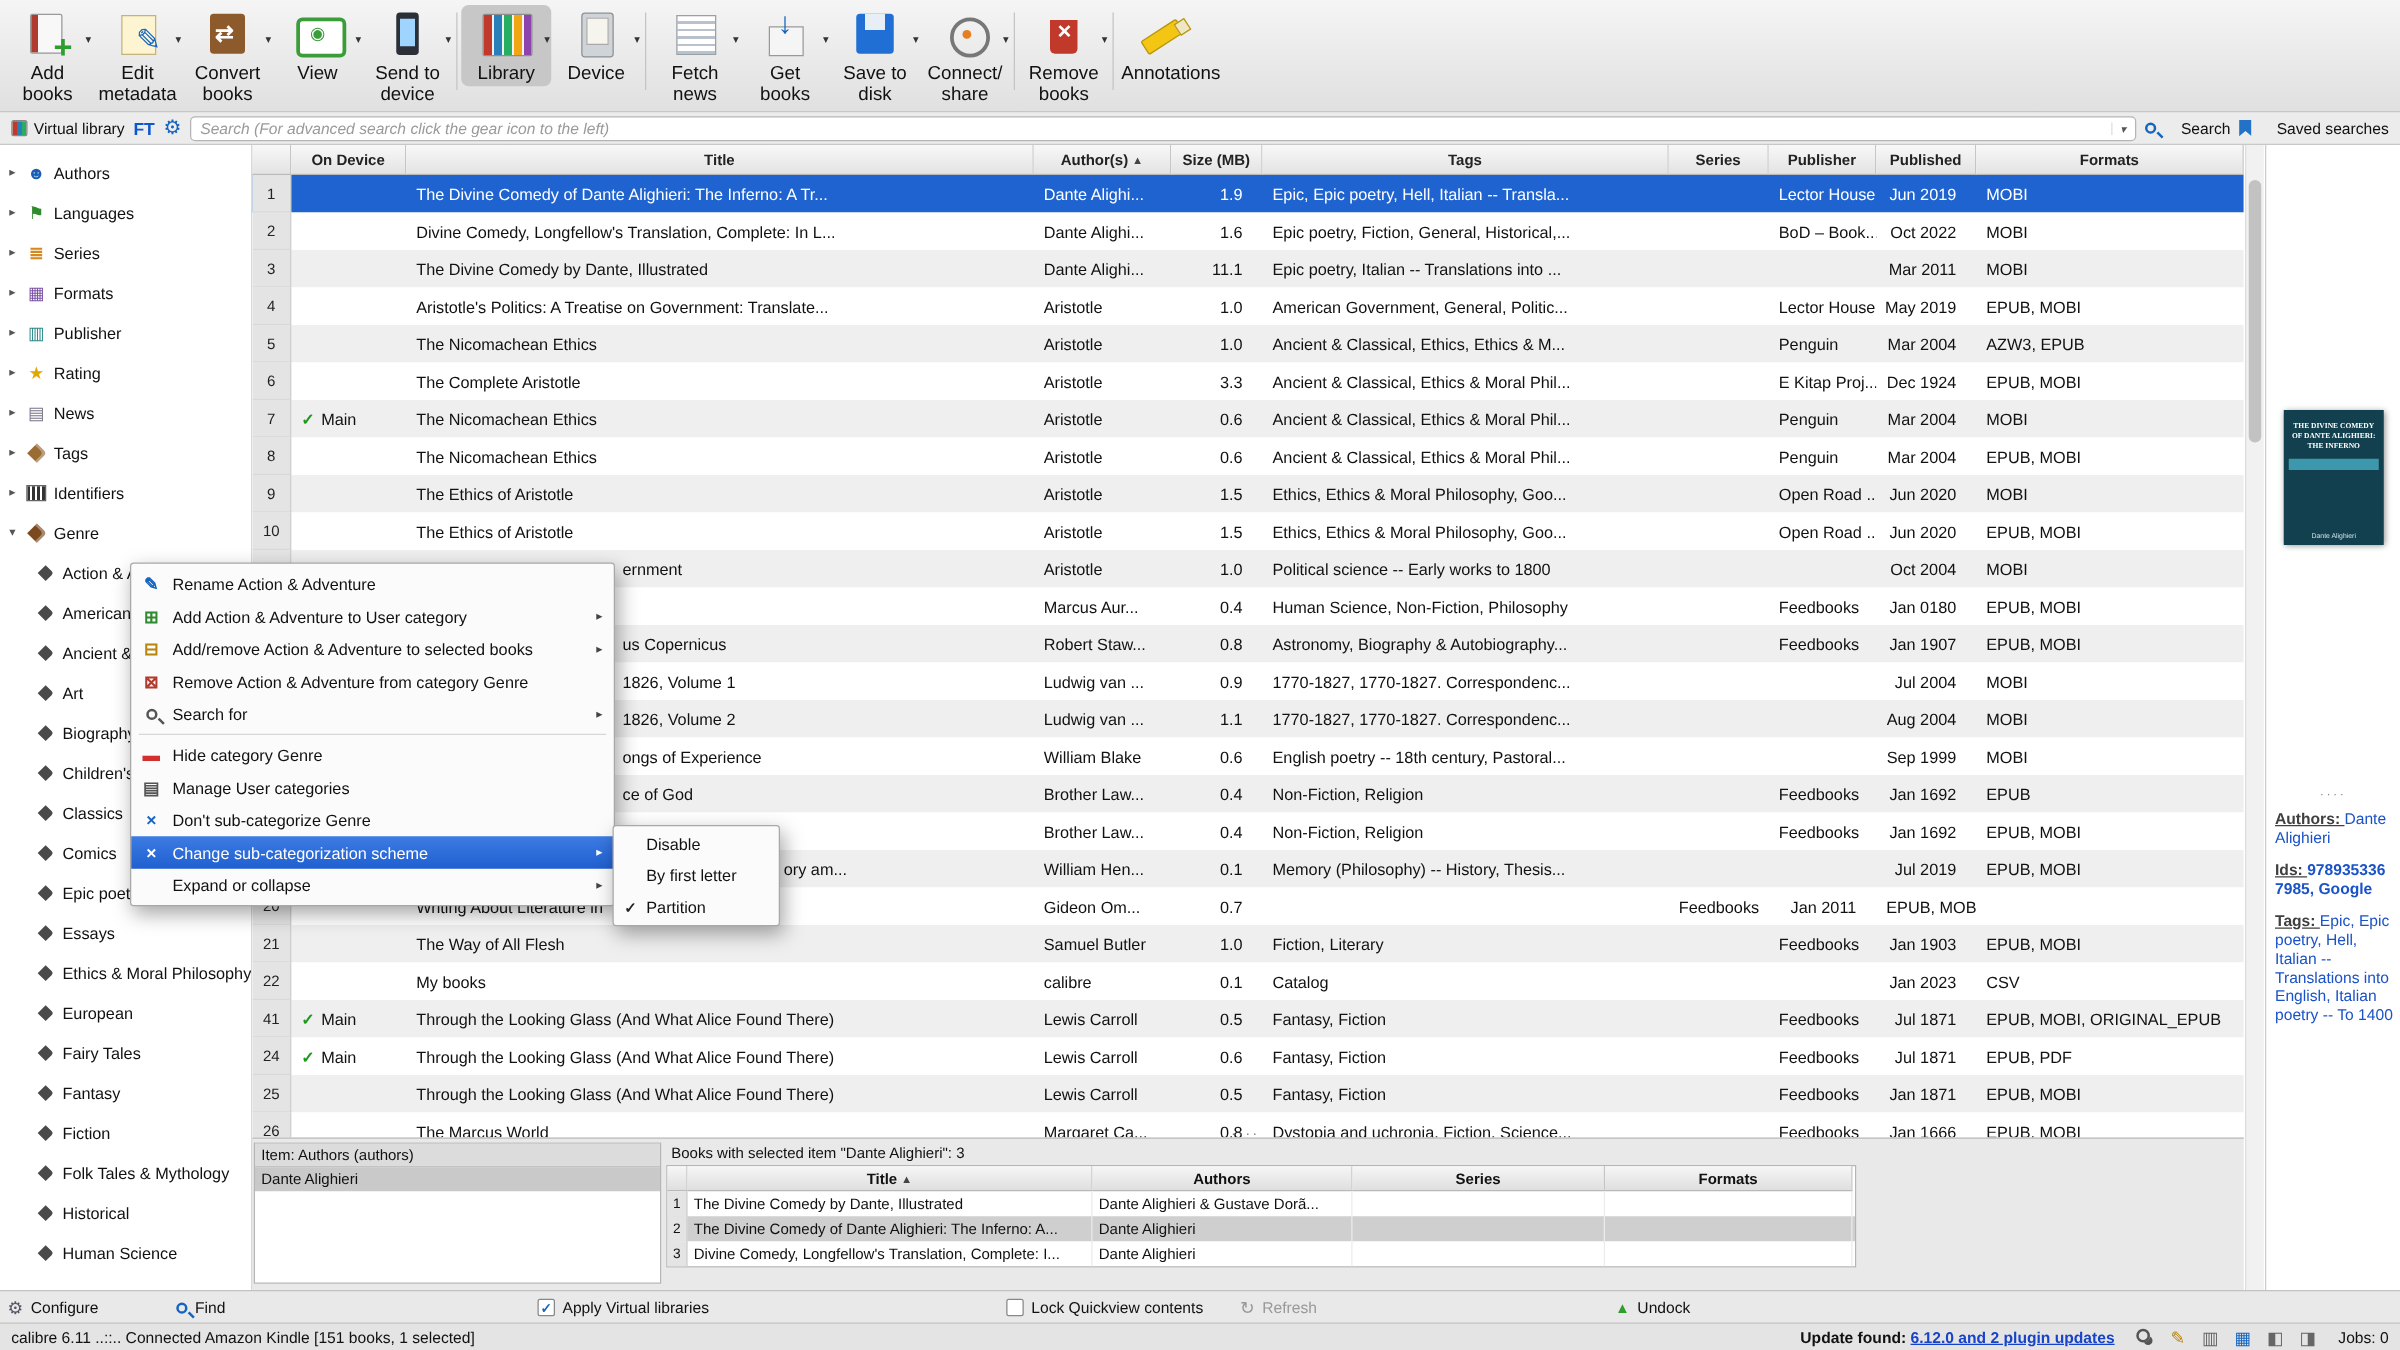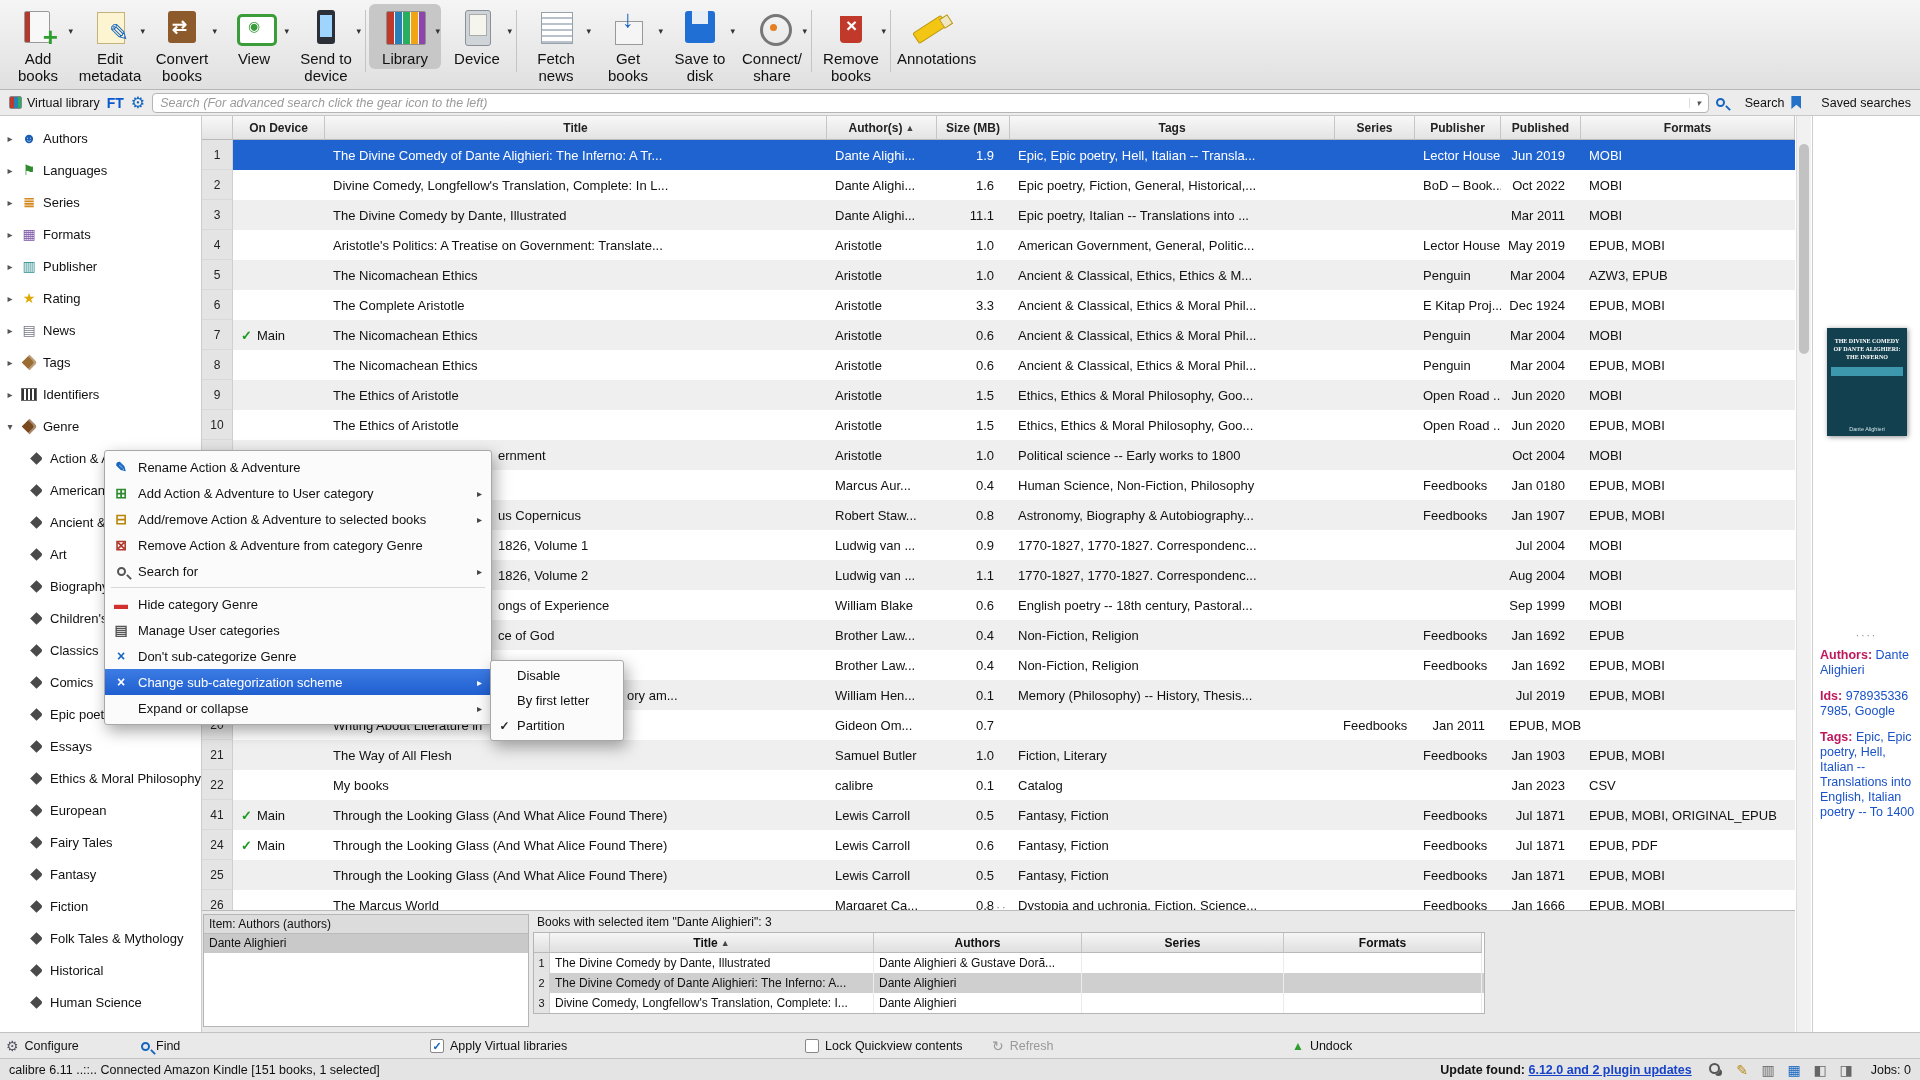--- a/index.html
+++ b/index.html
@@ -148,23 +148,23 @@
   
   .details { position:absolute; left:1812px; top:116px; width:108px; bottom:48px; background:#fff; border-left:1px solid #ccc; overflow:hidden; }
   .cover { position:absolute; left:14px; top:212px; width:80px; height:108px; background:#12404e;
     box-shadow:1px 1px 5px rgba(0,0,0,.45); display:flex; flex-direction:column; align-items:center; padding:9px 4px 4px; }
   .ct { color:#fff; font-size:6px; font-weight:bold; text-align:center; font-family:"Liberation Serif", serif; line-height:1.35; }
   .band { width:100%; height:9px; background:#3e98ad; margin-top:6px; }
   .ca { margin-top:auto; color:#cfe3ea; font-size:5.5px; }
   .ddots { position:absolute; left:50%; transform:translateX(-50%); top:514px; color:#888; letter-spacing:2px; font-size:10px; }
   .dfields { position:absolute; left:7px; top:532px; width:95px; font-size:12.5px; line-height:1.2; }
   .dfield { margin-bottom:11px; }
-  .dfield b { color:#be185d; }
+  .dfield b { color:#404040;text-decoration:underline; }
   .dval { color:#1a52c8; word-wrap:break-word; overflow-wrap:break-word; }
-  .dval.ba { word-break:break-all; }
+  .dval.ba { word-break:break-all;font-weight:bold; }
 
   
   .controls { position:absolute; left:0; top:1032px; width:100%; height:26px; background:#e9e9e9;
     border-top:1px solid #c2c2c2; font-size:12.5px; }
   .ctl { position:absolute; display:flex; align-items:center; gap:6px; top:0; height:26px; white-space:nowrap; }
   #ctl-configure { left:6px; } #ctl-find { left:141px; } #ctl-apply { left:430px; }
   #ctl-lock { left:805px; } #ctl-refresh { left:992px; color:#999; } #ctl-undock { left:1292px; }
   .cb { width:14px; height:14px; border:1px solid #888; background:#fff; border-radius:2px; display:flex;
     align-items:center; justify-content:center; font-size:11px; color:#1565c0; font-weight:bold; }
   .refr { font-size:14px; color:#999; }

